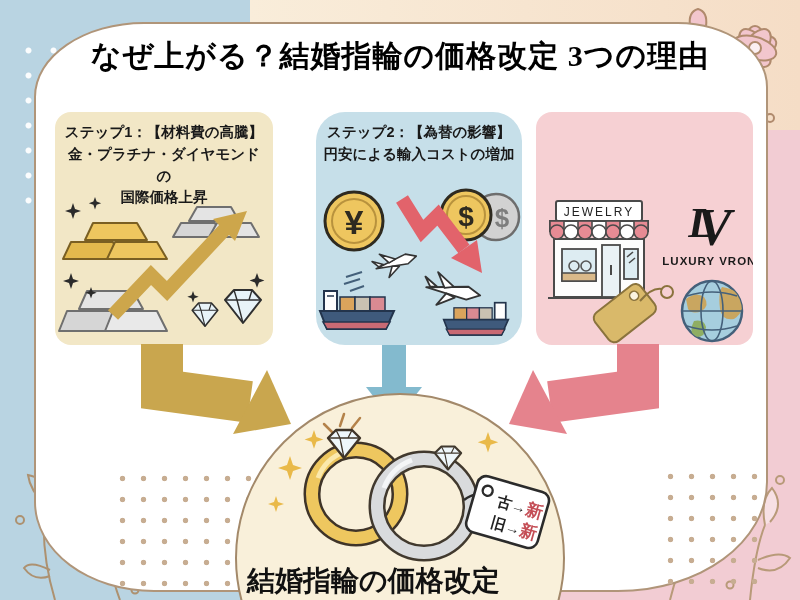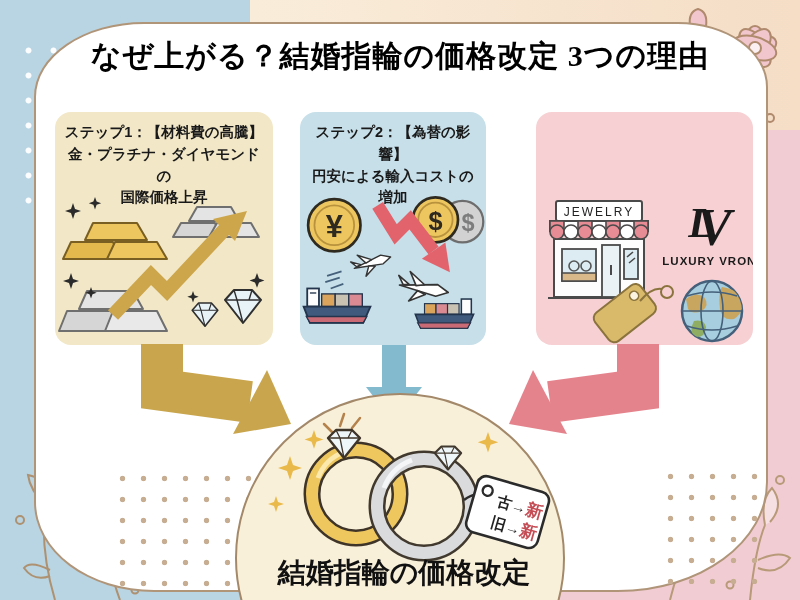--- a/index.html
+++ b/index.html
@@ -23,34 +23,34 @@
   .card{position:absolute;left:34px;top:22px;width:730px;height:566px;background:#ffffff;
     border:2px solid #b09579;
     border-radius:110px 90px 150px 120px / 75px 65px 110px 90px;}
 
   .page-title{position:absolute;left:0;top:36px;width:100%;text-align:center;
     font-family:"Liberation Serif",serif;font-weight:bold;font-size:30px;color:#000000;
     letter-spacing:1px;margin:0;}
 
   .step-box{position:absolute;top:112px;height:233px;border-radius:16px;box-sizing:border-box;}
   .step-box.s1{left:55px;width:218px;background:#f2e7c6;}
-  .step-box.s2{left:300px;width:186px;background:#c6dfe9;}
+  .step-box.s2{left:316px;width:206px;background:#c6dfe9;border-radius:29px;}
   .step-box.s3{left:536px;width:217px;background:#f6d0d3;}
   .step-heading{white-space:pre-line;text-align:center;font-weight:bold;font-size:14.5px;
     line-height:1.5;color:#191919;margin:10px 6px 0 6px;}
   .step-icons{position:absolute;left:0;bottom:0;width:100%;}
   .s2 .step-icons{height:160px;} .s1 .step-icons,.s3 .step-icons{height:150px;}
 
   .flow-arrow{position:absolute;}
 
   .big-circle{position:absolute;left:235px;top:393px;width:330px;height:330px;
     border-radius:50%;background:#f9f0da;border:2px solid #a3896a;box-sizing:border-box;}
   .rings-svg{position:absolute;left:252px;top:412px;}
-  .conclusion{position:absolute;left:235px;top:550px;width:330px;text-align:center;
-    font-weight:bold;font-size:28px;color:#111;margin:4px;}
+  .conclusion{position:absolute;left:235px;top:550px;width:330px;text-align:left;
+    font-weight:bold;font-size:28px;color:#111;margin:12px;}
 
   svg text{font-family:"Liberation Sans",sans-serif;}
   .serifT{font-family:"Liberation Serif",serif;}
 </style>
 </head>
 <body>
 
 <div id="page">
 
   <div class="bg-peach"></div>

